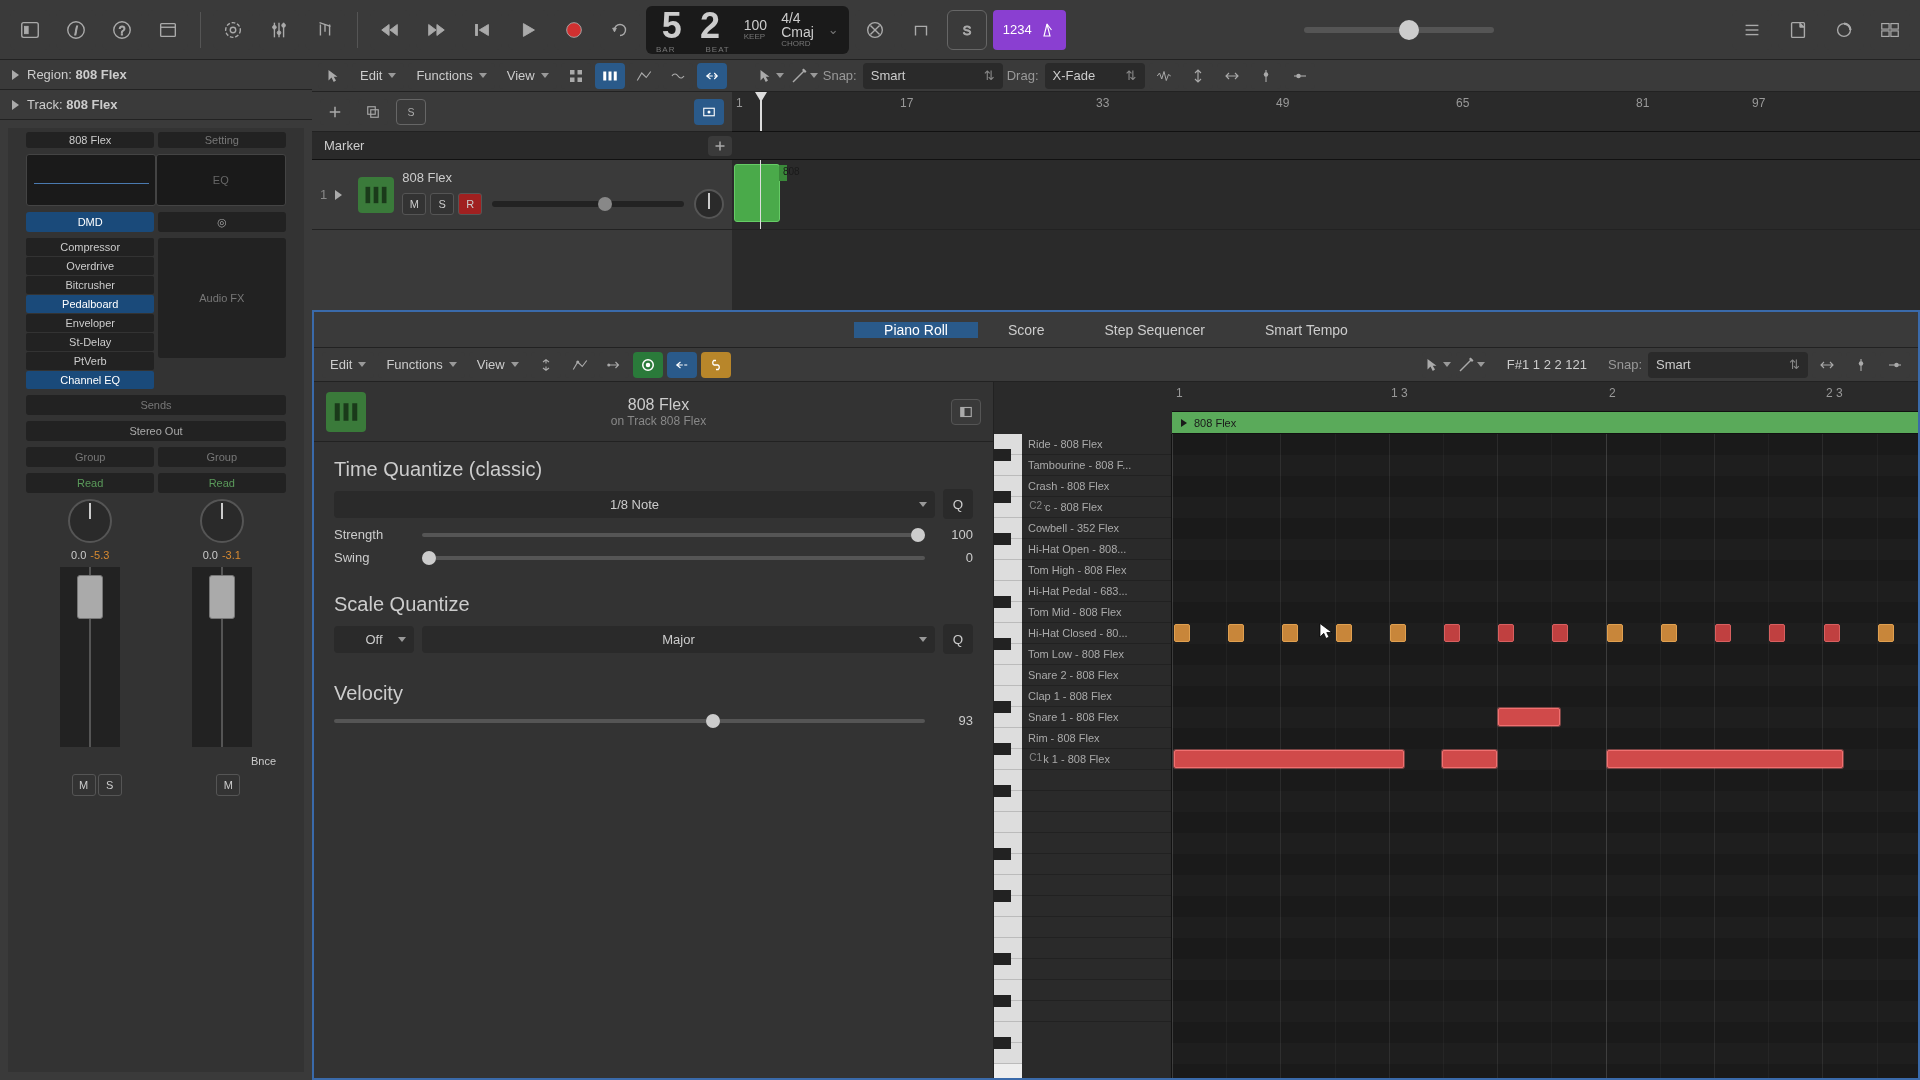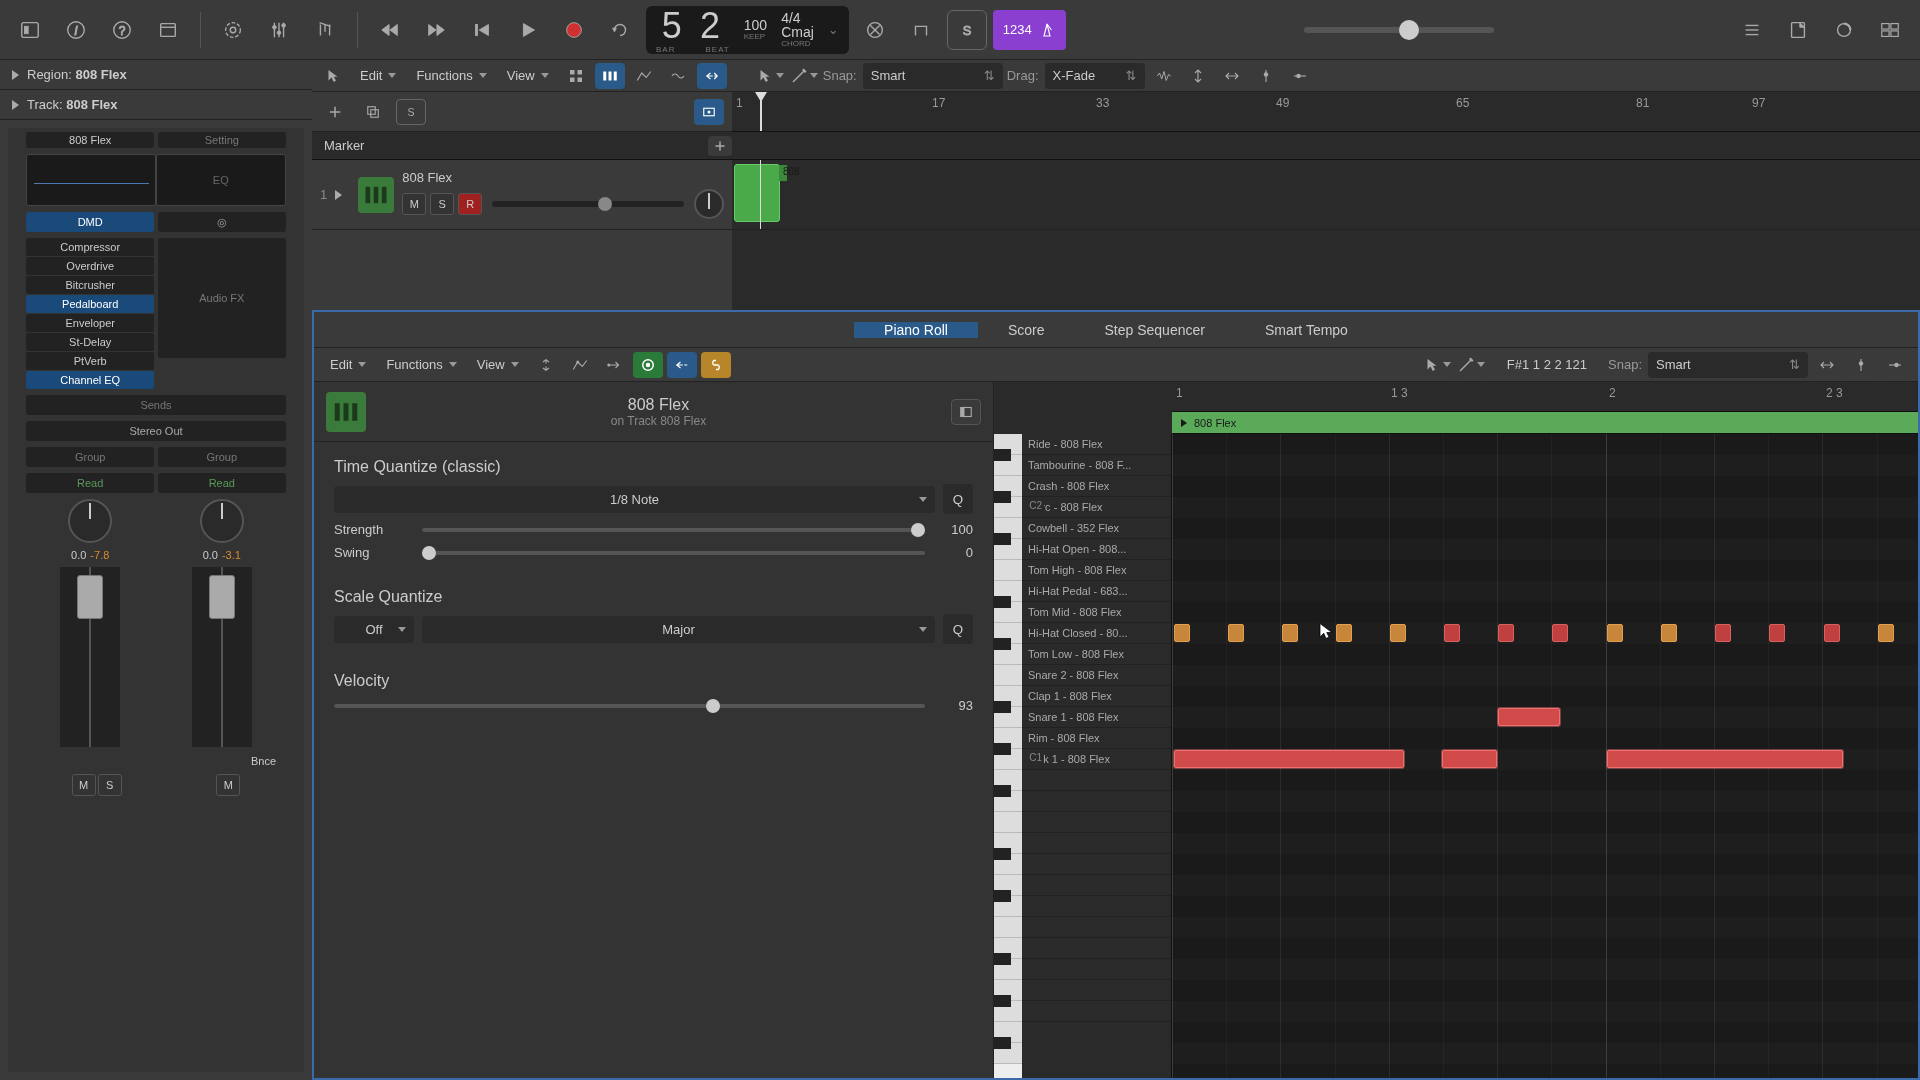--- a/index.html
+++ b/index.html
@@ -4,21 +4,21 @@
 <style>
 * { margin:0; padding:0; box-sizing:border-box; font-family:-apple-system,BlinkMacSystemFont,"Helvetica Neue",sans-serif; user-select:none; }
 body { background:#2a2a2a; color:#ccc; width:1920px; height:1080px; overflow:hidden; font-size:13px; }
 
 
 .top-toolbar { height:60px; background:#3a3a3a; display:flex; align-items:center; padding:0 10px; gap:6px; border-bottom:1px solid #222; }
 .tb-sep { width:1px; height:36px; background:#555; margin:0 6px; }
 .tb-btn { width:40px; height:40px; background:#3a3a3a; border:none; color:#aaa; display:flex; align-items:center; justify-content:center; border-radius:6px; cursor:pointer; font-size:18px; }
 .tb-btn svg { width:22px; height:22px; fill:#aaa; stroke:#aaa; }
 .lcd { background:#1a1a1a; border-radius:6px; display:flex; align-items:center; padding:4px 10px; gap:14px; height:48px; }
-.lcd-big { font-size:36px; color:#ccc; font-family:"Helvetica Neue",sans-serif; font-weight:400; letter-spacing:4px; }
+.lcd-big { font-size:36px; color:#ccc; font-family:"Helvetica Neue",sans-serif; font-weight:700; letter-spacing:4px; }
 .lcd-lbl { font-size:8px; color:#777; letter-spacing:1px; margin-top:-2px; }
 .lcd-col { display:flex; flex-direction:column; align-items:center; }
 .lcd-stack { display:flex; flex-direction:column; align-items:flex-start; justify-content:center; gap:0; }
 .lcd-s { font-size:14px; color:#ccc; line-height:14px; }
 .lcd-xs { font-size:8px; color:#777; line-height:10px; }
 .purple-chip { background:#8a3fd1; color:#fff; border-radius:4px; height:40px; display:flex; align-items:center; padding:0 10px; gap:6px; font-size:13px; }
 .h-slider { width:190px; height:6px; background:#555; border-radius:3px; position:relative; }
 .h-slider .knob { position:absolute; width:20px; height:20px; background:#ccc; border-radius:10px; top:-7px; }
 
 
@@ -76,21 +76,21 @@
 .editor { flex:1; background:#2a2a2a; border:2px solid #3a6aaa; display:flex; flex-direction:column; min-height:0; }
 .ed-tabs { height:36px; background:#3a3a3a; display:flex; justify-content:center; align-items:center; gap:0; border-bottom:1px solid #222; }
 .ed-tab { padding:0 30px; background:#3a3a3a; color:#ccc; border:none; font-size:14px; cursor:pointer; }
 .ed-tab.active { background:#2a5a8a; color:#fff; }
 .ed-toolbar { height:34px; background:#3a3a3a; display:flex; align-items:center; padding:0 8px; gap:4px; border-bottom:1px solid #222; }
 .ed-body { flex:1; display:flex; min-height:0; }
 .ed-left { width:680px; background:#333; display:flex; flex-direction:column; border-right:1px solid #222; }
 .ed-region-hdr { height:60px; display:flex; align-items:center; padding:0 12px; gap:12px; border-bottom:1px solid #222; }
 .ed-region-title { display:flex; flex-direction:column; align-items:center; flex:1; }
 .ed-params { flex:1; padding:16px 20px; display:flex; flex-direction:column; gap:20px; overflow-y:auto; }
-.param-title { font-size:16px; color:#ccc; margin-bottom:8px; }
+.param-title { font-size:20px; color:#ccc; margin-bottom:8px; }
 .param-row { display:flex; align-items:center; gap:8px; margin-bottom:8px; }
 .param-sel { flex:1; background:#2a2a2a; border:none; color:#ccc; padding:6px 8px; border-radius:4px; display:flex; align-items:center; justify-content:center; position:relative; }
 .param-sel::after { content:""; position:absolute; right:8px; width:0; height:0; border-left:4px solid transparent; border-right:4px solid transparent; border-top:5px solid #999; }
 .q-btn { width:30px; height:30px; background:#2a2a2a; border:none; color:#ccc; border-radius:4px; }
 .p-slider { flex:1; height:4px; background:#555; border-radius:2px; position:relative; }
 .p-slider .dot { position:absolute; width:14px; height:14px; background:#ccc; border-radius:50%; top:-5px; }
 .p-val { width:40px; text-align:right; color:#ccc; }
 .p-lbl { width:80px; color:#ccc; }
 
 
@@ -340,21 +340,21 @@
           <div class="cs-slot" style="flex:1; color:#5a9a5a;">Read</div>
           <div class="cs-slot" style="flex:1; color:#5a9a5a;">Read</div>
         </div>
         <div style="width:90%; display:flex; gap:4px; justify-content:space-around;">
           <div class="knob-dial"></div>
           <div class="knob-dial"></div>
         </div>
         <div style="width:90%; display:flex; gap:4px; justify-content:space-around;">
           <div class="db-row">
               <span>0.0</span>
-              <span class="db-oran">-7.8</span>
+              <span class="db-oran">-5.3</span>
             </div>
           <div class="db-row">
               <span>0.0</span>
               <span class="db-oran">-3.1</span>
             </div>
         </div>
         <div style="width:90%; display:flex; gap:4px; justify-content:space-around;">
           <div class="fader">
               <div class="fader-cap" style="top:8px;"></div>
             </div>
@@ -504,21 +504,21 @@
               <rect x="5" y="7" width="14" height="10" fill="none" stroke="#fff" stroke-width="1.5"></rect>
               <circle cx="12" cy="12" r="2" fill="#fff"></circle>
             </svg>
           </button>
       </div>
       <div class="timeline-ruler" style="flex:1;" id="arr-ruler">
         <div style="position:absolute; left:28px; top:0; bottom:0; width:2px; background:#ddd;">
             <div style="position:absolute; top:0; left:-5px; width:12px; height:10px; background:#ddd; clip-path:polygon(0 0,100% 0,50% 100%);"></div>
           </div>
       <span class="ruler-num" style="left: 4px;">1</span>
-          <span class="ruler-num" style="left: 200px;">17</span>
+          <span class="ruler-num" style="left: 168px;">17</span>
           <span class="ruler-num" style="left: 364px;">33</span>
           <span class="ruler-num" style="left: 544px;">49</span>
           <span class="ruler-num" style="left: 724px;">65</span>
           <span class="ruler-num" style="left: 904px;">81</span>
           <span class="ruler-num" style="left: 1020px;">97</span>
         </div>
     </div>
 
     <div style="display:flex;">
       <div class="marker-row" style="width:420px;">

